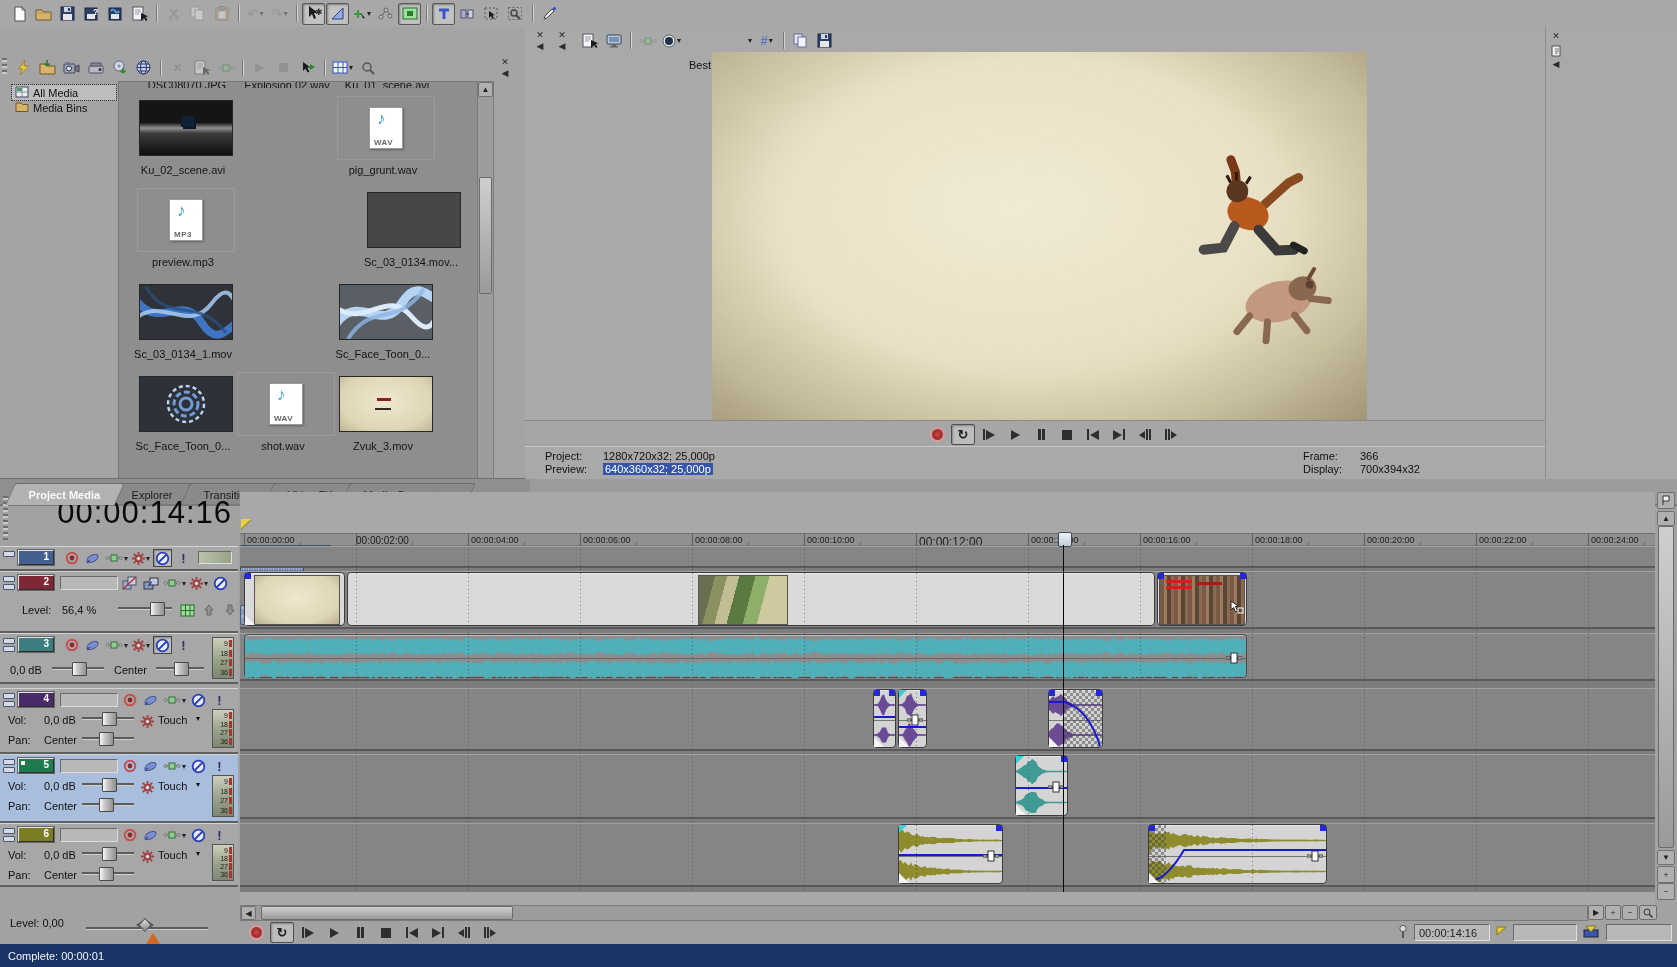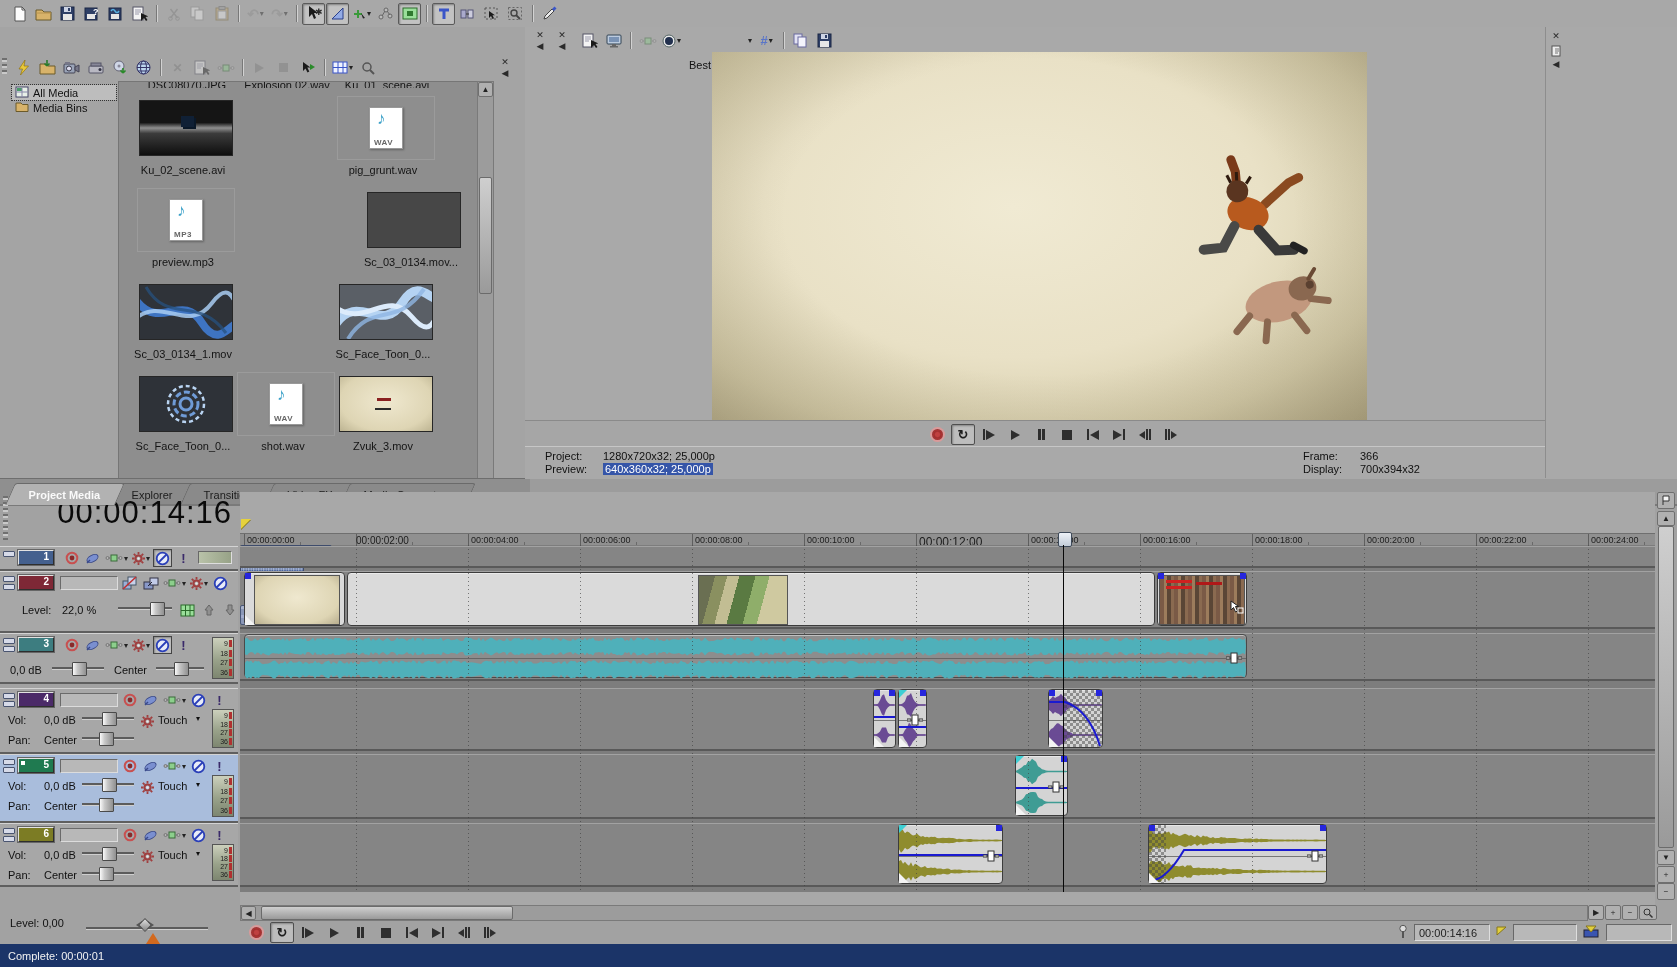--- a/index.html
+++ b/index.html
@@ -781,21 +781,21 @@
               <svg width="15" height="15">
                 <circle cx="7.5" cy="7.5" r="5.8" fill="#e8ecf8" stroke="#2a3fb8" stroke-width="1.8"></circle>
                 <path d="M3.5 11.5L11.5 3.5" stroke="#2a3fb8" stroke-width="1.8"></path>
               </svg>
             </div>
             <div class="icbtn">
               <span style="font-size:13px;font-weight:bold;color:#3a2a6a">!</span>
             </div>
           </div>
           <div class="lbl" style="left: 22px; top: 32px;">Level:</div>
-          <div class="lbl" style="left: 62px; top: 32px;">22,0 %</div>
+          <div class="lbl" style="left: 62px; top: 32px;">56,4 %</div>
           <div class="sl-line" style="left: 118px; top: 35px; width: 54px;"></div>
           <div class="sl-thumb" style="left: 150px; top: 30px;"></div>
           <div class="hicons" style="left: 178px; top: 29px;">
             <div class="icbtn">
               <svg width="15" height="13">
                 <rect x="1" y="1" width="13" height="11" fill="#9adf9a" stroke="#2a6a2a"></rect>
                 <path d="M1 6.5h13M5.5 1v11M10 1v11" stroke="#2a6a2a"></path>
               </svg>
             </div>
             <div class="icbtn">

